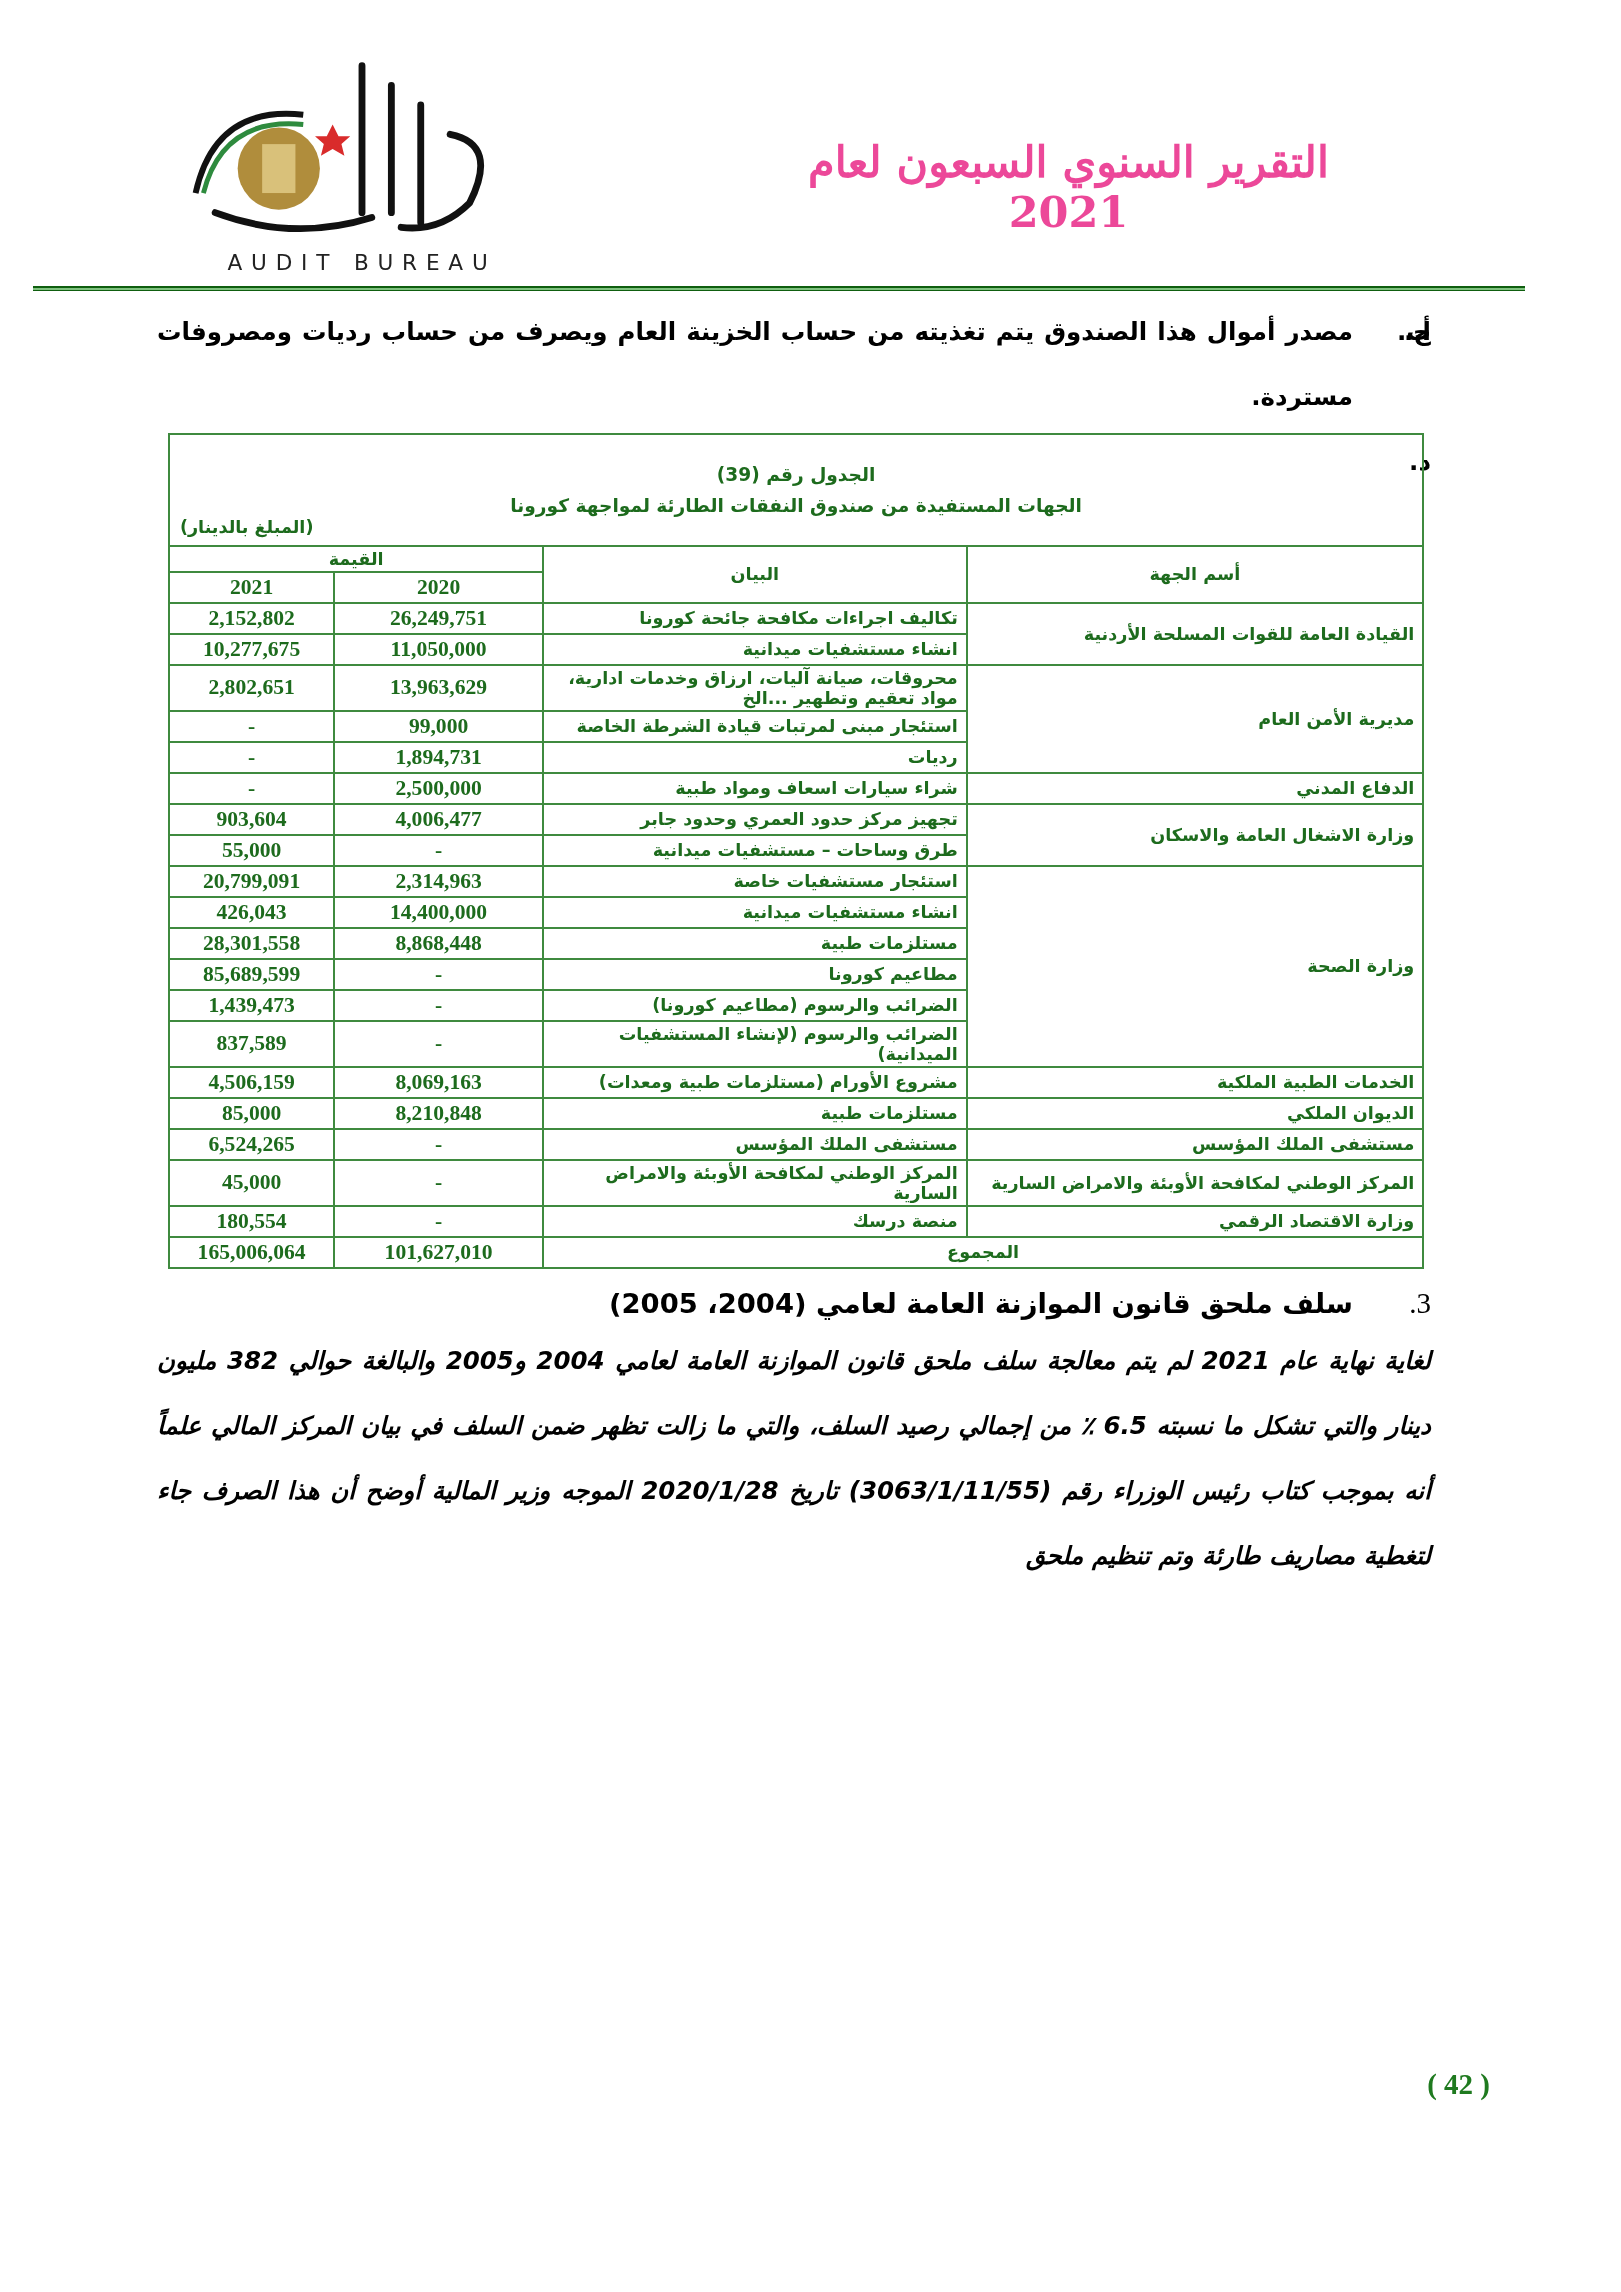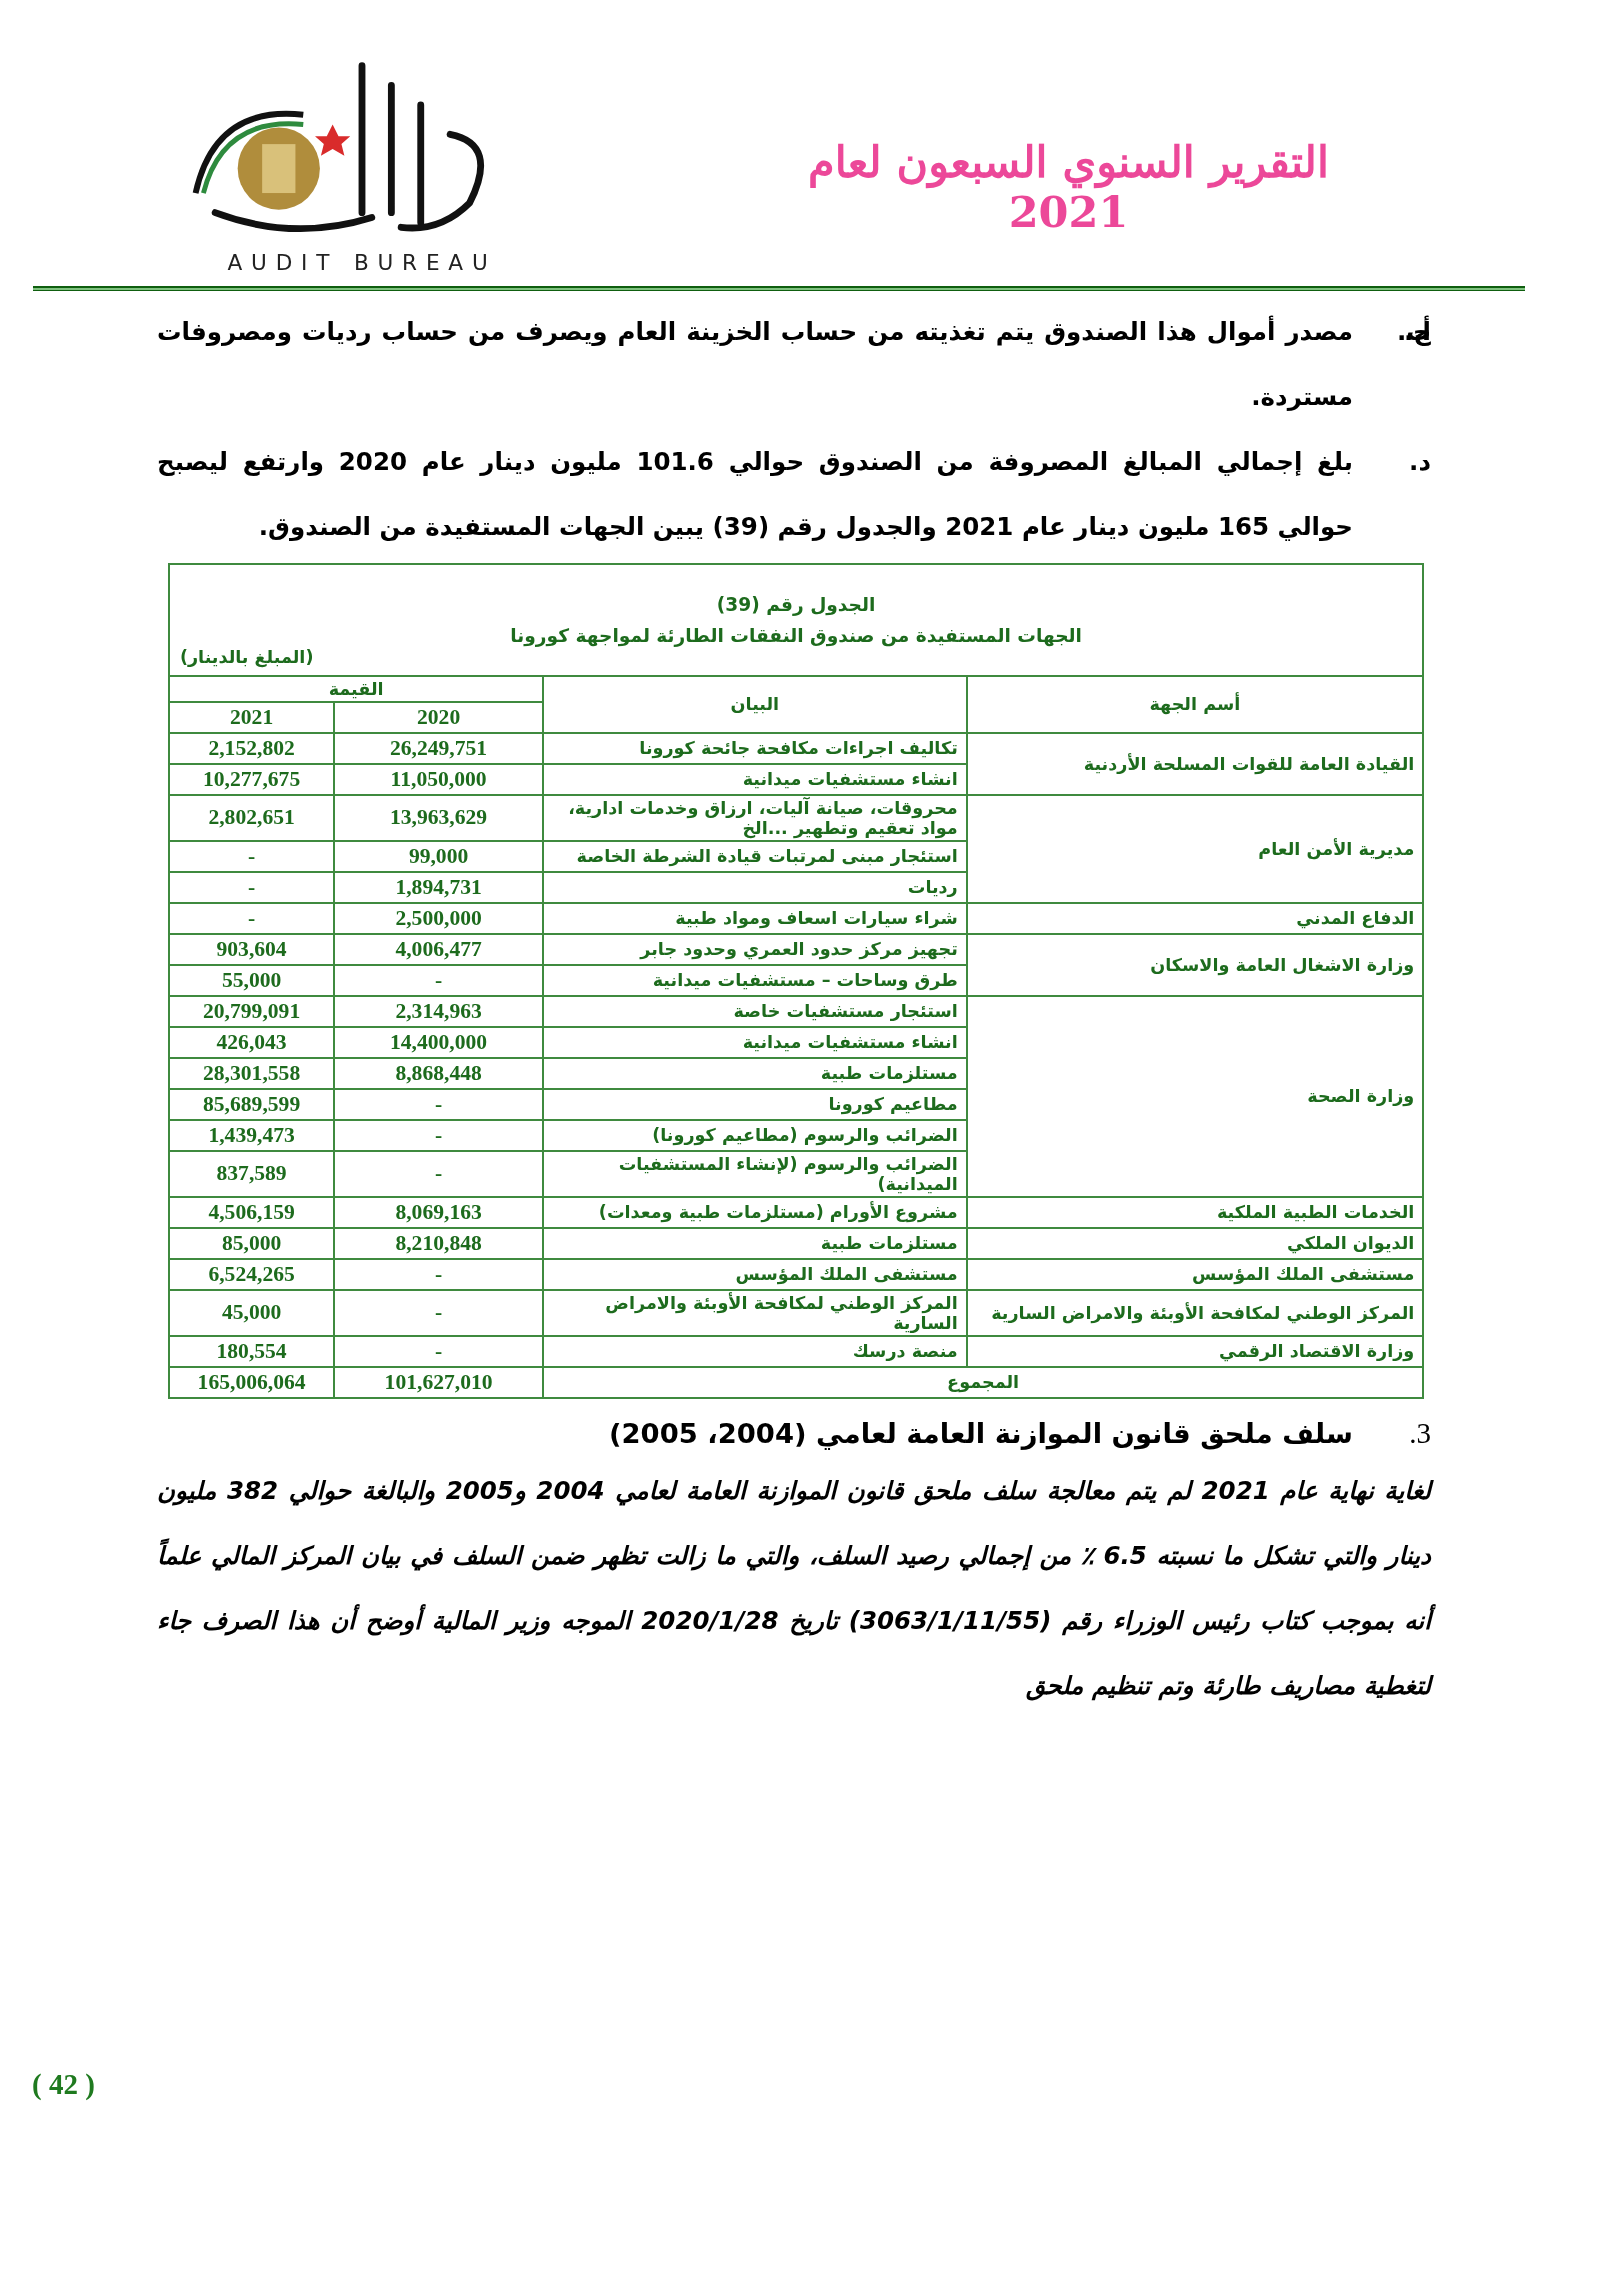--- a/index.html
+++ b/index.html
@@ -45,22 +45,22 @@
     .hdr { text-align: center; font-size: 17.6px; }
     .yr { font-family: "Liberation Serif", serif; font-size: 21.6px; text-align: center; }
     td.top { vertical-align: top; }
     .section-head {
       position: relative; margin-top: 9.8px; font-weight: bold; font-size: 27.4px; line-height: 49px;
       padding-right: 78px; font-family: "DejaVu Sans", sans-serif;
     }
     .section-head .num { position: absolute; right: 0; top: 0; font-family: "Liberation Serif", serif; font-weight: normal; font-size: 29px; }
     .body-text { font-weight: bold; font-size: 24.5px; line-height: 65px; text-align: justify; padding-right: 0; font-style: italic; }
     .page-num {
-      position: absolute; left: 0; top: 2068px; width: 1490px; text-align: left;
-      font-family: "Liberation Serif", serif; font-size: 29px; font-weight: bold; color: #1f7a1f; padding-left: 32px;
+      position: absolute; left: 0; top: 2068px; width: 1490px; text-align: right;
+      font-family: "Liberation Serif", serif; font-size: 29px; font-weight: bold; color: #1f7a1f;
     }
   </style>
 </head>
 <body>
 
 <div class="header">
   <div class="logo">
     <svg width="372" height="206" viewBox="0 0 380 210">
       <path d="M20 150 Q40 60 130 70" stroke="#111" stroke-width="6" fill="none"></path>
       <path d="M28 150 Q48 72 130 80" stroke="#2e8b3e" stroke-width="5" fill="none"></path>
@@ -81,21 +81,20 @@
   </div>
   <div class="para">
     <span class="marker">ب.</span>
   </div>
   <div class="para">
     <span class="marker">ج.</span>
     <span>مصدر أموال هذا الصندوق يتم تغذيته من حساب الخزينة العام ويصرف من حساب رديات ومصروفات مستردة.</span>
   </div>
   <div class="para">
     <span class="marker">د.</span>
-    <span>بلغ إجمالي المبالغ المصروفة من الصندوق حوالي 101.6 مليون دينار عام 2020 وارتفع ليصبح حوالي 165 مليون دينار عام 2021 والجدول رقم (39) يبين الجهات المستفيدة من الصندوق.</span>
   </div>
 
   <div class="table-wrap">
     <table class="t39">
       <tbody>
           <tr>
         <td colspan="4" class="title-cell">
           <div>الجدول رقم (39)</div>
           <div>الجهات المستفيدة من صندوق النفقات الطارئة لمواجهة كورونا</div>
           <span class="unit">(المبلغ بالدينار)</span>

